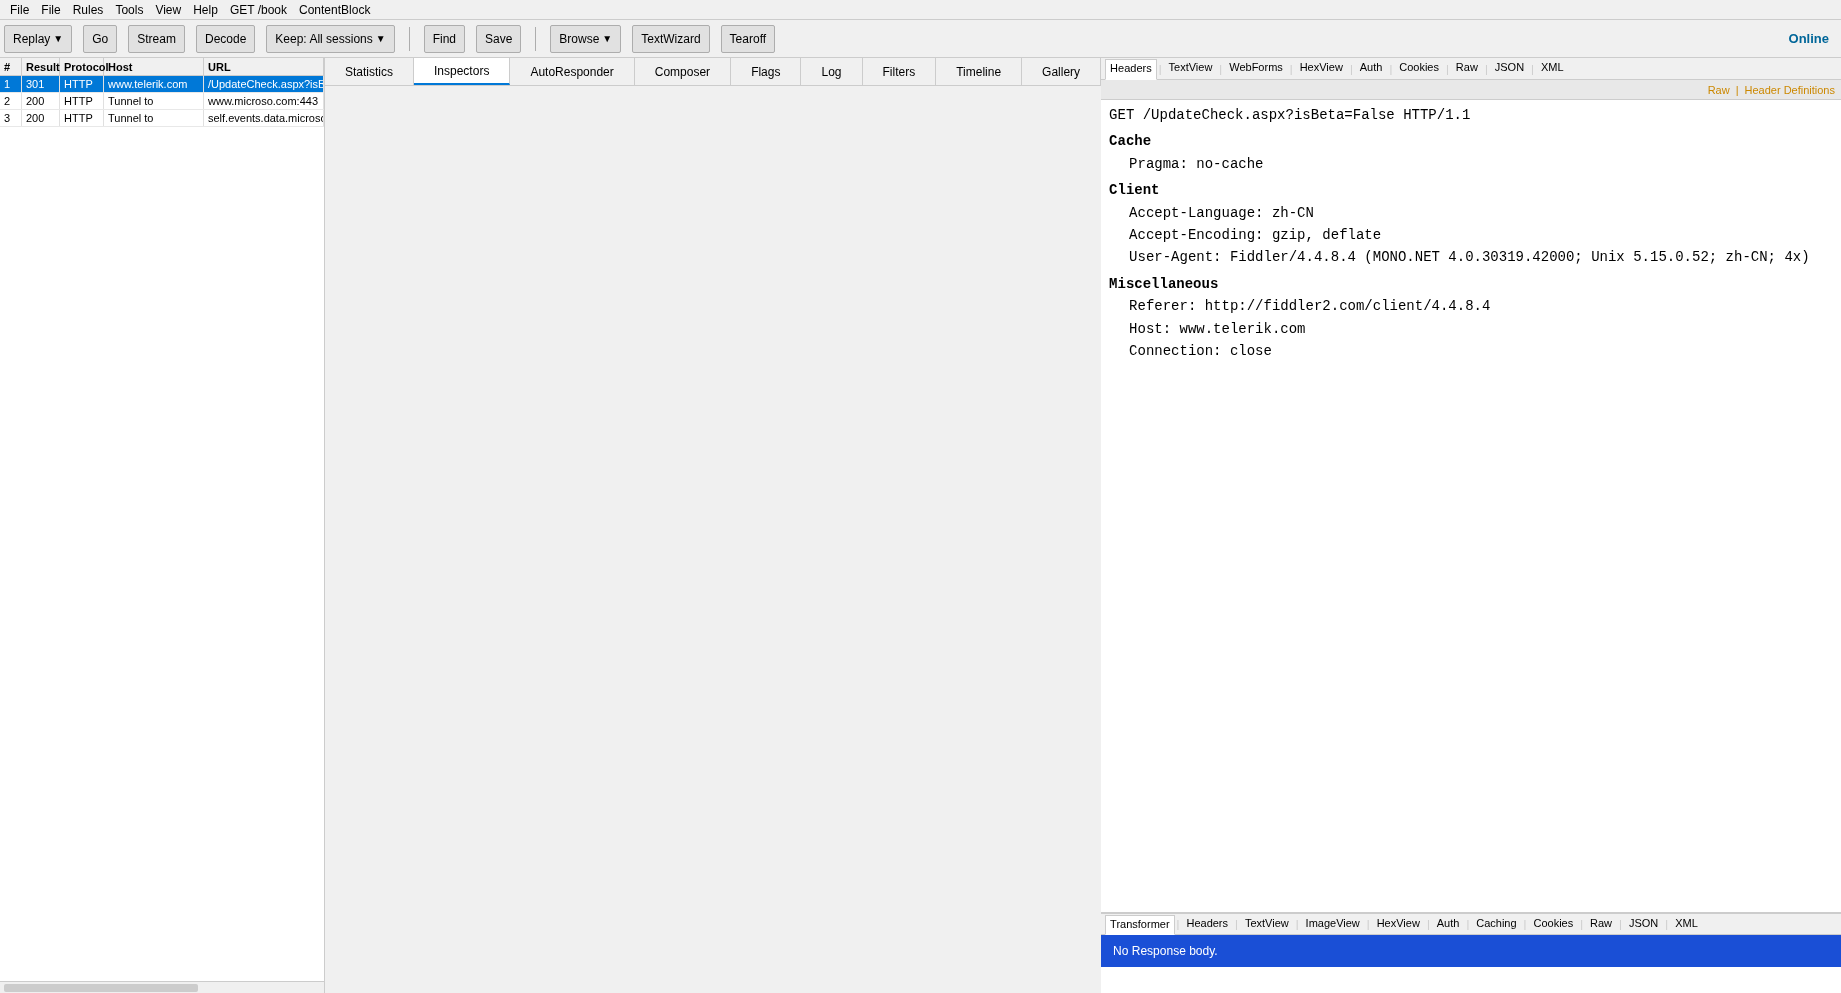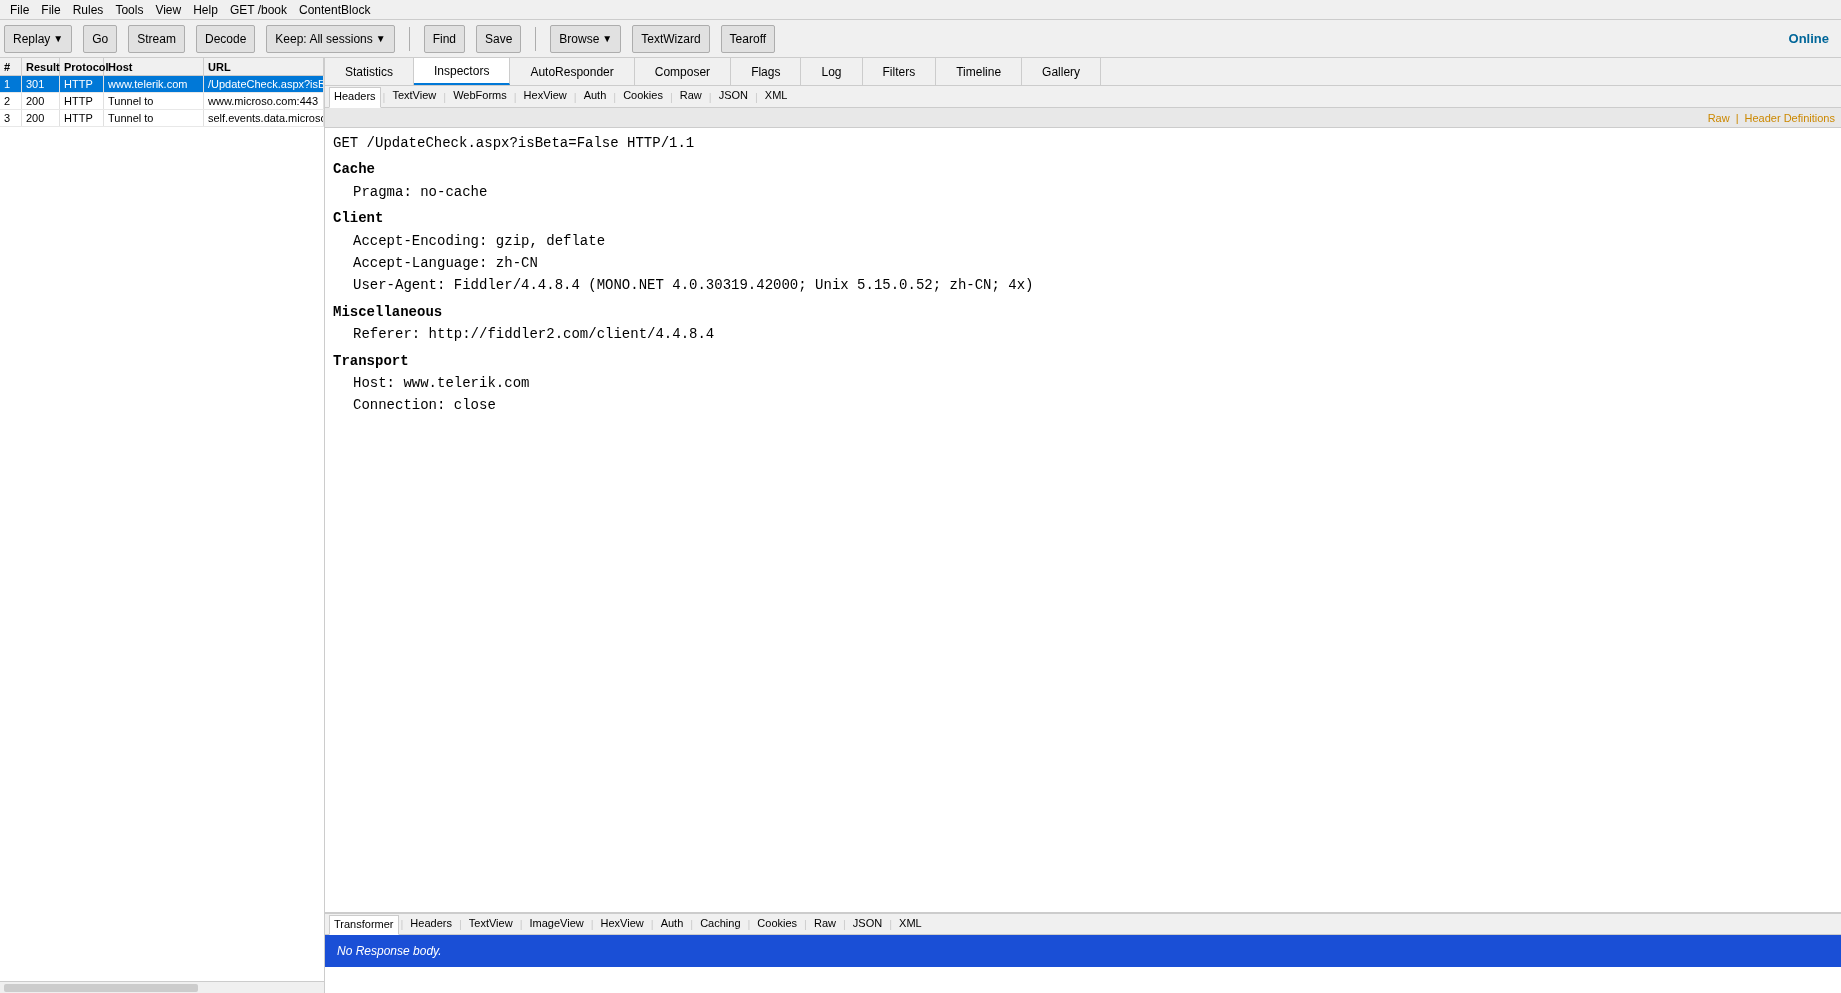--- a/index.html
+++ b/index.html
@@ -35,21 +35,21 @@
     .session-list { flex: 1; overflow-y: auto; }
     .session-row { display: flex; align-items: center; height: 17px; border-bottom: 1px solid #e8e8e8; cursor: pointer; }
     .session-row.selected { background: #0078d7; color: #fff; }
     .session-row.selected .session-cell { color: #fff; }
     .session-cell { font-size: 11px; padding: 0 4px; overflow: hidden; white-space: nowrap; text-overflow: ellipsis; border-right: 1px solid #e0e0e0; height: 100%; display: flex; align-items: center; }
 
     
     .left-scrollbar { height: 12px; background: #f0f0f0; border-top: 1px solid #ccc; display: flex; align-items: center; }
 
     
-    .right-panel { flex: 1; display: flex; flex-direction: column; background: #f0f0f0; }
+    .right-panel { flex: 1; display: flex; flex-direction: row; background: #f0f0f0; }
 
     
     .top-tabs { display: flex; align-items: center; background: #f0f0f0; border-bottom: 1px solid #ccc; height: 28px; }
     .top-tab { padding: 4px 20px; font-size: 12px; cursor: pointer; border-right: 1px solid #ccc; height: 100%; display: flex; align-items: center; }
     .top-tab.active { background: #fff; border-bottom: 2px solid #0078d7; }
 
     
     .inspector-area { flex: 1; display: flex; flex-direction: column; background: #fff; }
 
     
@@ -73,21 +73,21 @@
     .req-category { font-weight: bold; color: #000; margin-top: 4px; }
     .req-key-value { padding-left: 20px; color: #000; }
 
     
     .response-section { flex: 0 0 auto; min-height: 80px; display: flex; flex-direction: column; }
 
     
     .response-tabs { display: flex; align-items: center; background: #f0f0f0; border-bottom: 1px solid #ccc; height: 22px; padding: 0 4px; border-top: 1px solid #ccc; }
 
     
-    .response-content { padding: 0; background: #fff; font-style: italic; }
+    .response-content { padding: 0; background: #fff; }
     .no-response-bar { background: #1a4fd6; color: #fff; padding: 6px 12px; font-size: 12px; display: flex; align-items: center; height: 32px; }
   </style>
 </head>
 <body>
 
 <div class="menu-bar">
   <span class="menu-item">File</span>
   <span class="menu-item">File</span>
   <span class="menu-item">Rules</span>
   <span class="menu-item">Tools</span>
@@ -265,28 +265,27 @@
           </div>
         </div>
 
         <div class="request-content">
           <div class="req-line">GET /UpdateCheck.aspx?isBeta=False HTTP/1.1</div>
 
           <div class="req-category">Cache</div>
           <div class="req-key-value">Pragma: no-cache</div>
 
           <div class="req-category">Client</div>
+          <div class="req-key-value">Accept-Language: zh-CN</div>
           <div class="req-key-value">Accept-Encoding: gzip, deflate</div>
-          <div class="req-key-value">Accept-Language: zh-CN</div>
           <div class="req-key-value">User-Agent: Fiddler/4.4.8.4 (MONO.NET 4.0.30319.42000; Unix 5.15.0.52; zh-CN; 4x)</div>
 
           <div class="req-category">Miscellaneous</div>
           <div class="req-key-value">Referer: http://fiddler2.com/client/4.4.8.4</div>
 
-          <div class="req-category">Transport</div>
           <div class="req-key-value">Host: www.telerik.com</div>
           <div class="req-key-value">Connection: close</div>
         </div>
       </div>
 
       <div class="response-section">
 
         <div class="response-tabs">
           <div class="sec-tab active">
             <span>Transformer</span>

